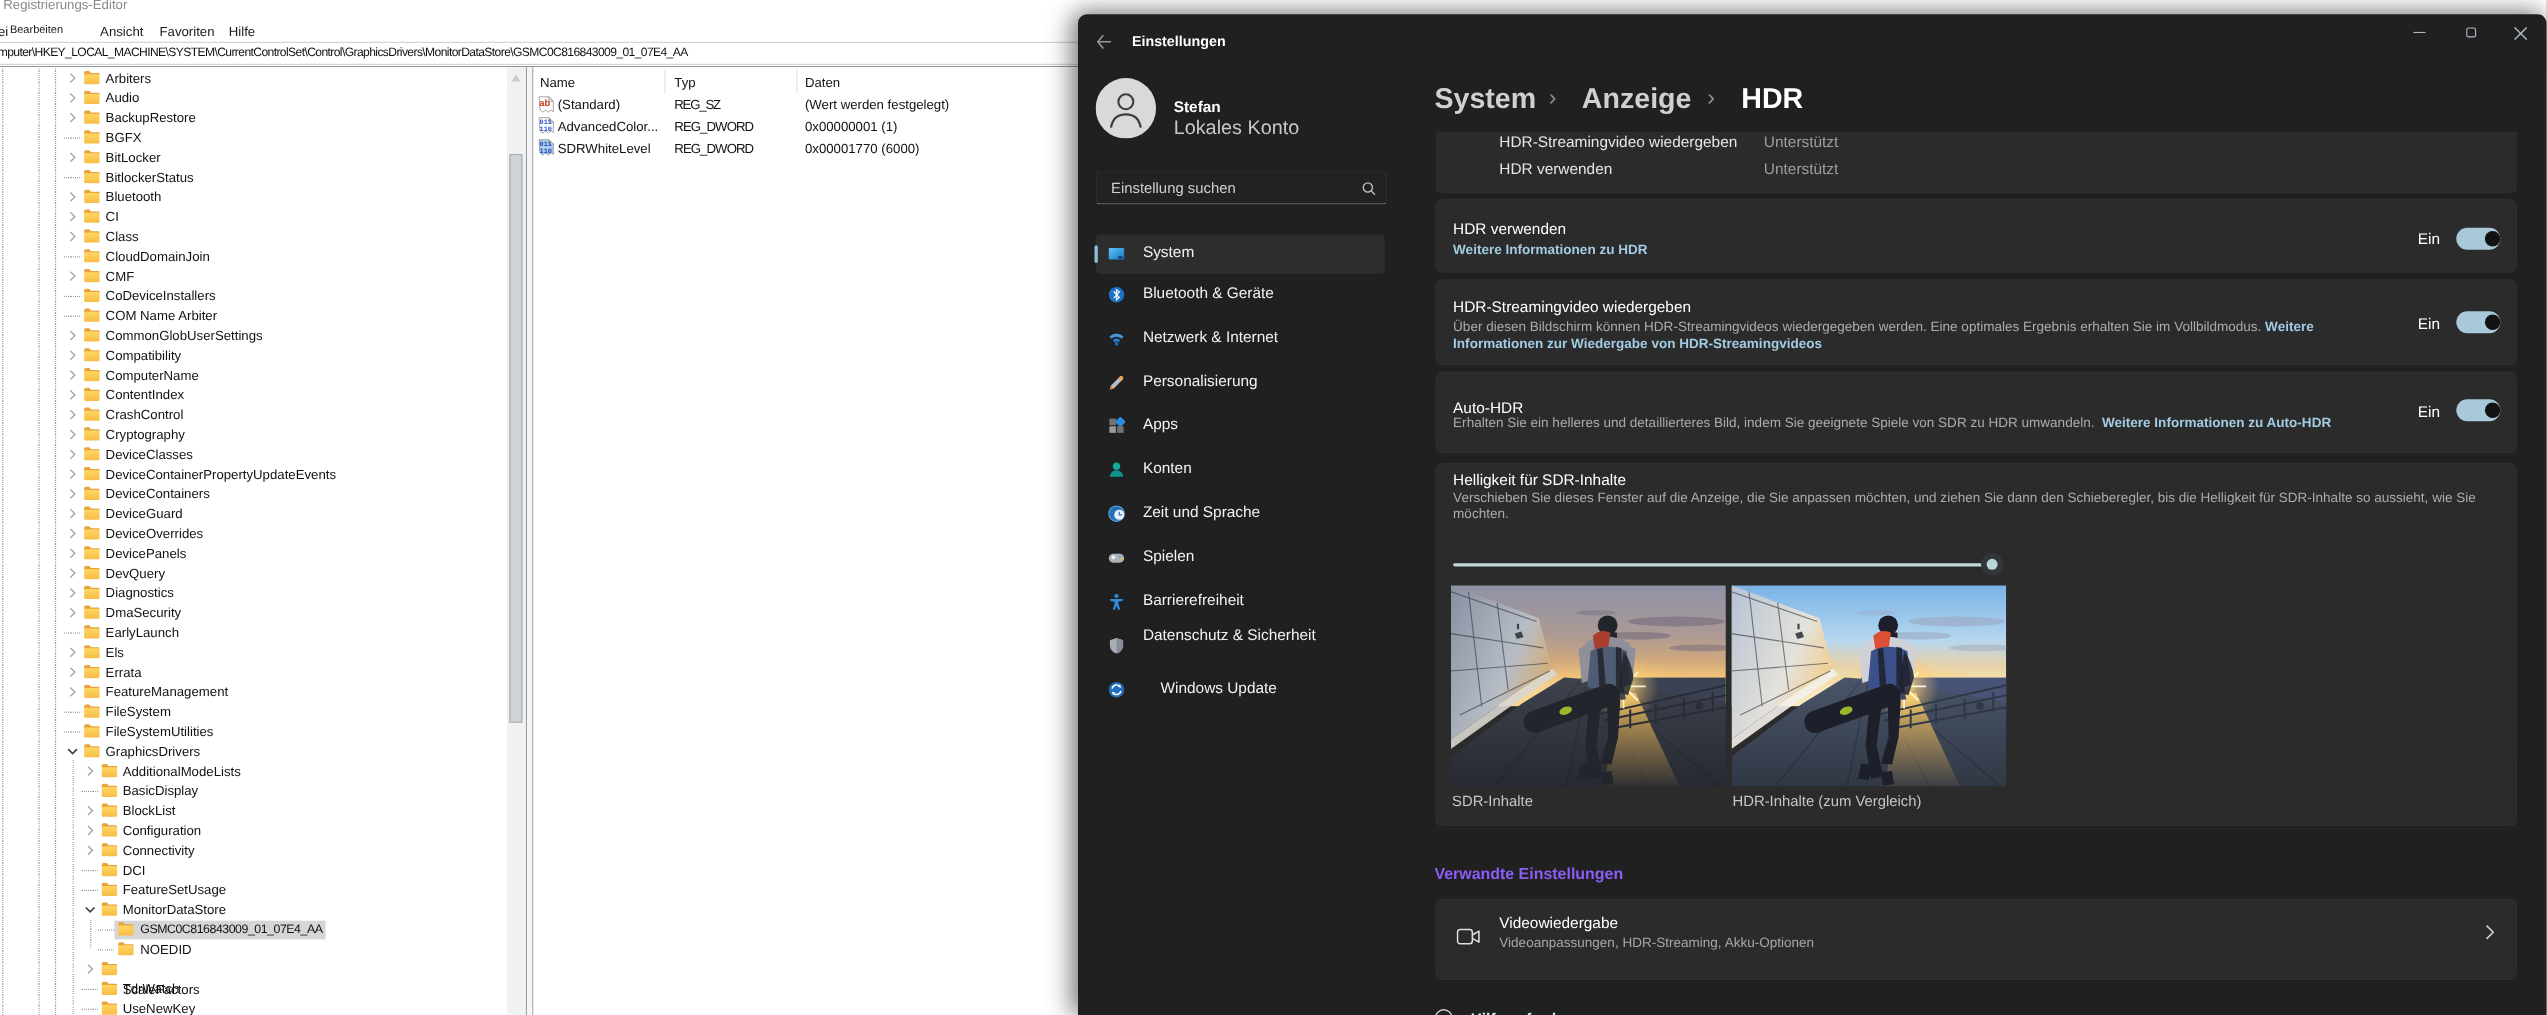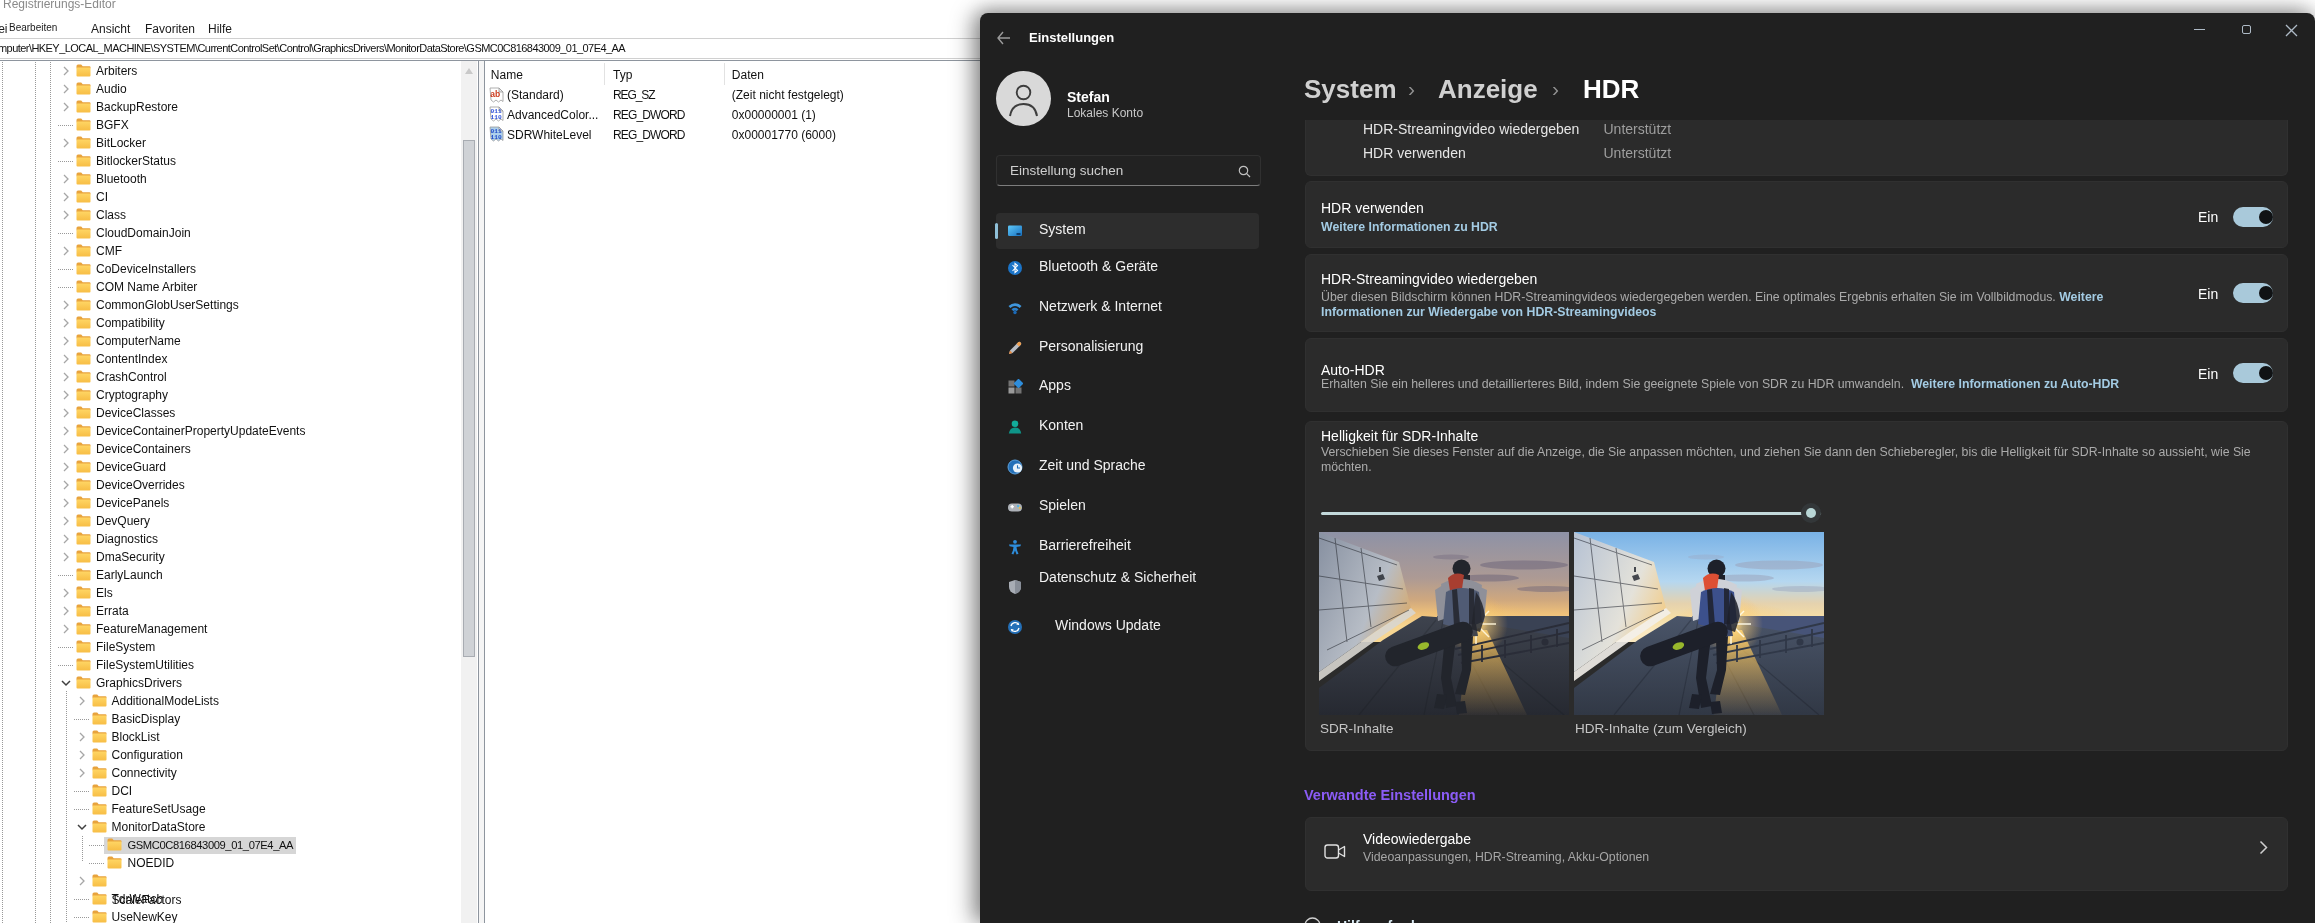--- a/index.html
+++ b/index.html
@@ -409,21 +409,21 @@
 <div class="tn" style="left:247.29999999999995px;top:5px;">Daten</div>
 <div class="abs" style="left:119.5px;top:2px;width:1px;height:22px;background:#e2e2e2;"></div>
 <div class="abs" style="left:239.5px;top:2px;width:1px;height:22px;background:#e2e2e2;"></div>
 <svg class="abs" style="left:4.5px;top:26.0px" width="16" height="17" viewBox="0 0 16 17">
         <path d="M1 1 h9 l4 4 v9.5 l-2 -1.5 l-2.5 2 l-2.5 -2 l-2.5 2 l-2.5 -2 z" fill="#fff" stroke="#9a9a9a" stroke-width="0.8"></path>
         <path d="M10 1 l4 4 h-4 z" fill="#e8e8e8" stroke="#9a9a9a" stroke-width="0.8"></path>
         <text x="1.2" y="9.5" font-family="Liberation Sans" font-size="8.5" font-weight="bold" fill="#cc3b1e">ab</text>
       </svg>
 <div class="tn" style="left:22.5px;top:25.5px;">(Standard)</div>
 <div class="tn" style="left:128.5px;top:25.5px;letter-spacing:-1.1px;">REG_SZ</div>
-<div class="tn" style="left:247.29999999999995px;top:25.5px;">(Zeit nicht festgelegt)</div>
+<div class="tn" style="left:247.29999999999995px;top:25.5px;">(Wert werden festgelegt)</div>
 <svg class="abs" style="left:4.5px;top:45.900000000000006px" width="16" height="17" viewBox="0 0 16 17">
         <path d="M1 1 h9 l4 4 v9.5 l-2 -1.5 l-2.5 2 l-2.5 -2 l-2.5 2 l-2.5 -2 z" fill="#fff" stroke="#9a9a9a" stroke-width="0.8"></path>
         <path d="M10 1 l4 4 h-4 z" fill="#e8e8e8" stroke="#9a9a9a" stroke-width="0.8"></path>
         <text x="1.5" y="7" font-family="Liberation Mono,monospace" font-size="6.2" font-weight="bold" fill="#2b50d8">011</text>
         <text x="1.5" y="13" font-family="Liberation Mono,monospace" font-size="6.2" font-weight="bold" fill="#2b50d8">110</text>
       </svg>
 <div class="tn" style="left:22.5px;top:45.4px;">AdvancedColor...</div>
 <div class="tn" style="left:128.5px;top:45.4px;letter-spacing:-0.85px;">REG_DWORD</div>
 <div class="tn" style="left:247.29999999999995px;top:45.4px;">0x00000001 (1)</div>
 <svg class="abs" style="left:4.5px;top:65.80000000000001px" width="16" height="17" viewBox="0 0 16 17">
@@ -447,21 +447,21 @@
 <div class="abs" style="left:1262px;top:12px;width:9px;height:9px;border:1.3px solid #aebac6;border-radius:2px;"></div>
 <svg class="abs" style="left:1305px;top:10.5px" width="13" height="13">
       <path d="M1 1 L12 12 M12 1 L1 12" stroke="#aebac6" stroke-width="1.3"></path>
     </svg>
 <svg class="abs" style="left:16px;top:58px" width="55" height="55" viewBox="0 0 55 55">
 <circle cx="27.5" cy="27.5" r="27.5" fill="#d9d9d9"></circle>
 <circle cx="27.5" cy="21.5" r="6.8" fill="none" stroke="#3d3d3d" stroke-width="1.9"></circle>
 <path d="M14 45 q2 -12 13.5 -12 q11.5 0 13.5 12" fill="none" stroke="#3d3d3d" stroke-width="2"></path>
 </svg>
 <div class="abs" style="left:87px;top:76px;font-size:14px;font-weight:bold;color:#fff;">Stefan</div>
-<div class="abs" style="left:87px;top:92.5px;font-size:12px;color:#c8c8c8;">Lokales Konto</div>
+<div class="abs" style="left:87px;top:92.5px;font-size:18px;color:#c8c8c8;">Lokales Konto</div>
 <div class="abs" style="left:16px;top:142px;width:265px;height:31px;background:#222222;
 border:1px solid #303030;border-bottom:1.5px solid #7d7d7d;border-radius:4px;"></div>
 <div class="abs" style="left:30px;top:150px;font-size:13.5px;color:#cfcfcf;">Einstellung suchen</div>
 <svg class="abs" style="left:258px;top:152px" width="13" height="13" viewBox="0 0 13 13">
 <circle cx="5.5" cy="5.5" r="4.2" fill="none" stroke="#c0c0c0" stroke-width="1.2"></circle>
 <path d="M8.7 8.7 L12 12" stroke="#c0c0c0" stroke-width="1.2"></path>
     </svg>
 <div class="abs" style="left:16px;top:200px;width:263px;height:35.5px;background:#2d2d2d;border-radius:4px;"></div>
 <div class="abs" style="left:15px;top:209.5px;width:3px;height:16px;background:#8fc0d8;border-radius:2px;"></div>
 <svg class="abs" style="left:27px;top:209.5px" width="16" height="16" viewBox="0 0 16 16">

